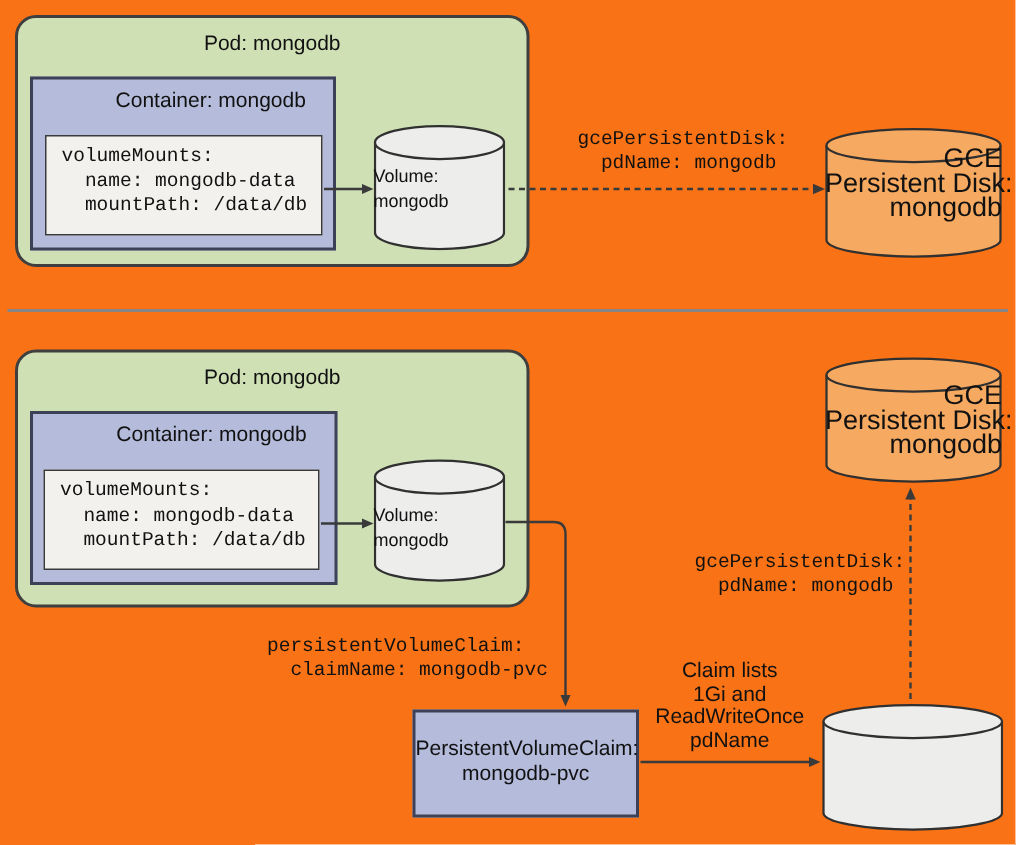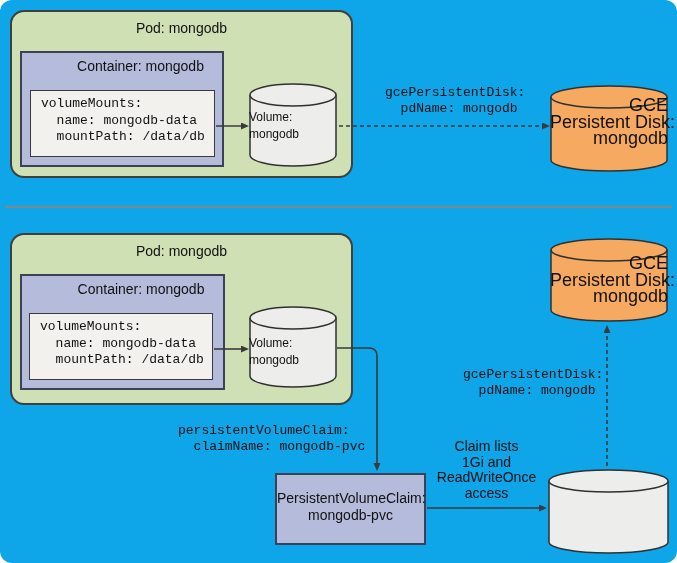--- a/index.html
+++ b/index.html
@@ -1,17 +1,17 @@
 <!DOCTYPE html>
 <html style="--pod-fill: #cfe0b5; --container-fill: #b5bbdb; --code-fill: #f2f1ee; --cylinder-fill: #ededec; --disk-fill: #f5a961; --divider: #868686; --arrow: #3a3a3a;"><head>
 <meta charset="utf-8">
 <style>
   html,body{margin:0;padding:0;background:#ffffff;}
-  #canvas{position:relative;width:677px;height:563px;background:#0ea5e9;overflow:hidden;
-          font-family:"Liberation Sans",sans-serif;color:#111;border-radius:12px;}
+  #canvas{position:relative;width:677px;height:563px;background:#f97316;overflow:hidden;
+          font-family:"Liberation Sans",sans-serif;color:#111;}
   .abs{position:absolute;}
   .pod{background:var(--pod-fill);border:2px solid #3f3f3f;border-radius:14px;box-sizing:border-box;}
   .container-box{background:var(--container-fill);border:2px solid #3d4157;box-sizing:border-box;}
   .code-box{background:var(--code-fill);border:1.5px solid #3a3a3a;box-sizing:border-box;
             font:13px/16.5px "Liberation Mono",monospace;white-space:pre;padding:5px 0 0 10px;color:#111;}
   .pod-title{left:0;right:0;top:8px;text-align:center;font-size:14px;line-height:16px;}
   .box-title{left:0;right:0;top:5px;text-align:center;font-size:14px;line-height:16px;padding-left:37px;}
   .cyl-label{text-align:left;white-space:pre;font-size:12px;line-height:17px;}
   .cyl-label-3{text-align:right;white-space:pre;font-size:18px;line-height:16.5px;}
   .pv-label{text-align:center;white-space:pre;font-size:13.5px;line-height:16px;}
@@ -92,21 +92,21 @@
   claimName: mongodb-pvc</div>
 
   <div class="abs container-box" style="left:275px;top:473px;width:151px;height:72px;">
     <div class="abs pvc-text">PersistentVolumeClaim:
 mongodb-pvc</div>
   </div>
 
   <div class="abs note" style="left:426px;top:439px;width:121px;">Claim lists
 1Gi and
 ReadWriteOnce
-access</div>
+pdName</div>
 
   <svg class="abs" style="left:548px;top:469px;" width="121" height="85">
     <path d="M1,12 V73 A59.5,11 0 0 0 120,73 V12" style="fill:var(--cylinder-fill);" stroke="#303030" stroke-width="1.5"></path>
     <ellipse cx="60.5" cy="12" rx="59.5" ry="11" style="fill:var(--cylinder-fill);" stroke="#303030" stroke-width="1.5"></ellipse>
   </svg>
 
   <svg id="overlay" width="677" height="563">
     <defs>
       <marker id="arw" markerWidth="9" markerHeight="8" refX="1" refY="3.5" orient="auto" markerUnits="userSpaceOnUse">
         <path d="M0,0 L8,3.5 L0,7 Z" fill="#3a3a3a"></path>

